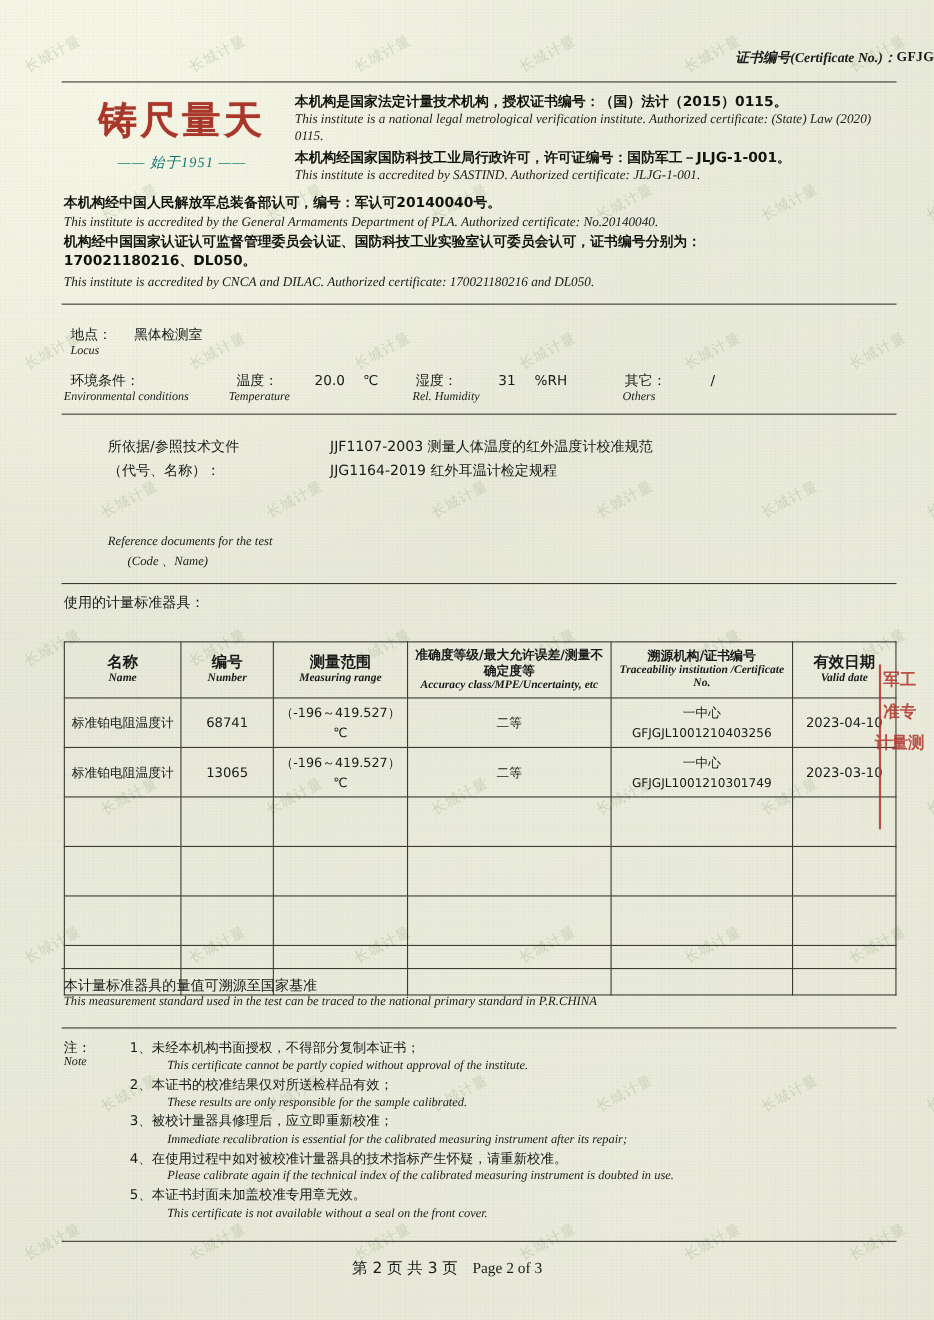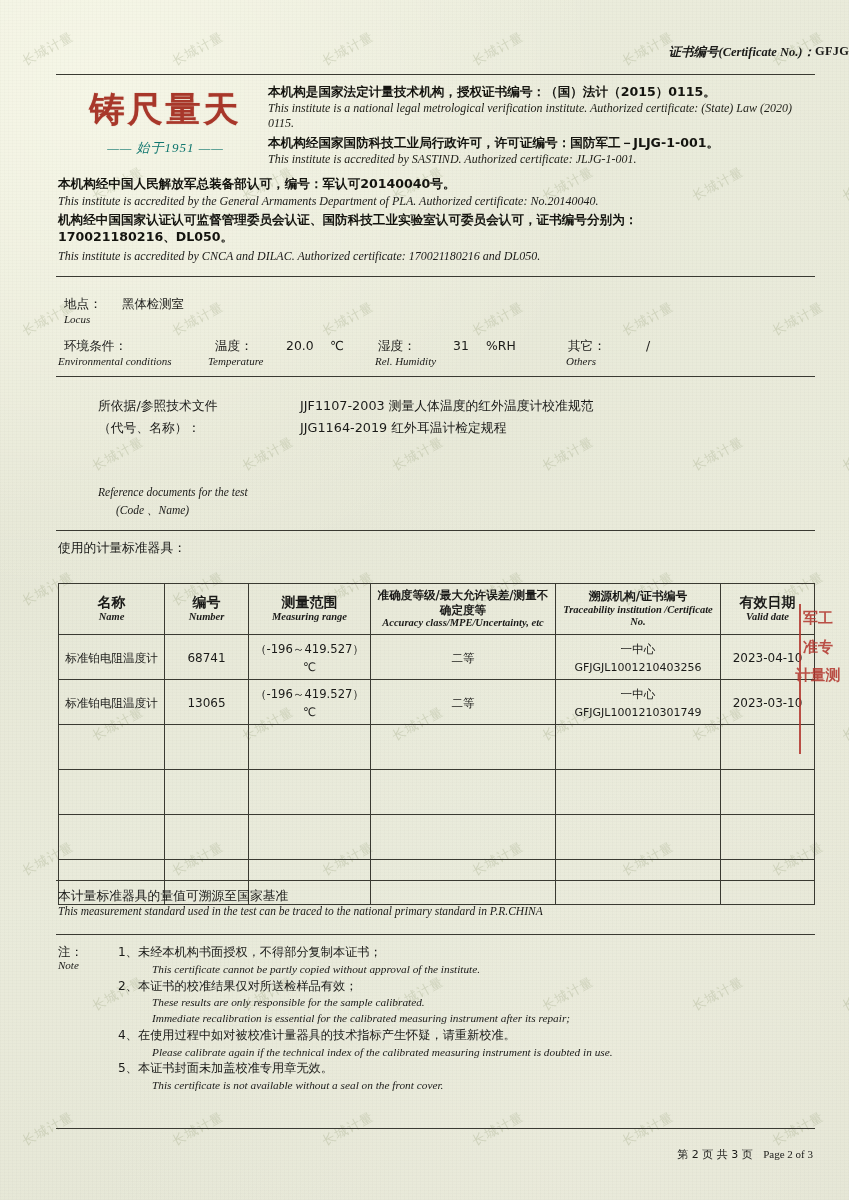--- a/index.html
+++ b/index.html
@@ -120,22 +120,22 @@
   .tracenote .en{font-style:italic;font-size:11.5px;}
 
   .notes{position:absolute;left:58px;right:36px;top:944px;font-size:12px;}
   .notes .nlabel-cn{position:absolute;left:0;top:0;font-family:"DejaVu Sans",sans-serif;font-size:12.4px;}
   .notes .nlabel-en{position:absolute;left:0;top:15px;font-style:italic;font-size:11px;}
   .notes .nbody{margin-left:60px;}
   .notes .ncn{font-family:"DejaVu Sans",sans-serif;font-size:12.2px;line-height:1.45;}
   .notes .nen{font-style:italic;font-size:11.3px;line-height:1.4;display:block;padding-left:34px;}
 
   .footer{
-    position:absolute;left:0;right:36px;bottom:38px;text-align:right;
-    font-family:"DejaVu Sans",sans-serif;font-size:11px;
+    position:absolute;left:0;right:36px;bottom:38px;text-align:center;
+    font-family:"DejaVu Sans",sans-serif;font-size:14px;
   }
   .footer .en{font-family:"Liberation Serif",serif;font-style:normal;}
 
   
   .stamp{
     position:absolute;right:6px;top:604px;width:50px;height:150px;
     color:#b2342c;
     font-family:"DejaVu Sans",sans-serif;
     font-size:15px;font-weight:bold;
     line-height:1.9;
@@ -391,20 +391,21 @@
     <div class="nbody" id="notes-body">
         <div>
           <div class="ncn">1、未经本机构书面授权，不得部分复制本证书；</div>
           <span class="nen">This certificate cannot be partly copied without approval of the institute.</span>
         </div>
         <div>
           <div class="ncn">2、本证书的校准结果仅对所送检样品有效；</div>
           <span class="nen">These results are only responsible for the sample calibrated.</span>
         </div>
         <div>
+          <div class="ncn">3、被校计量器具修理后，应立即重新校准；</div>
           <span class="nen">Immediate recalibration is essential for the calibrated measuring instrument after its repair;</span>
         </div>
         <div>
           <div class="ncn">4、在使用过程中如对被校准计量器具的技术指标产生怀疑，请重新校准。</div>
           <span class="nen">Please calibrate again if the technical index of the calibrated measuring instrument is doubted in use.</span>
         </div>
         <div>
           <div class="ncn">5、本证书封面未加盖校准专用章无效。</div>
           <span class="nen">This certificate is not available without a seal on the front cover.</span>
         </div>

